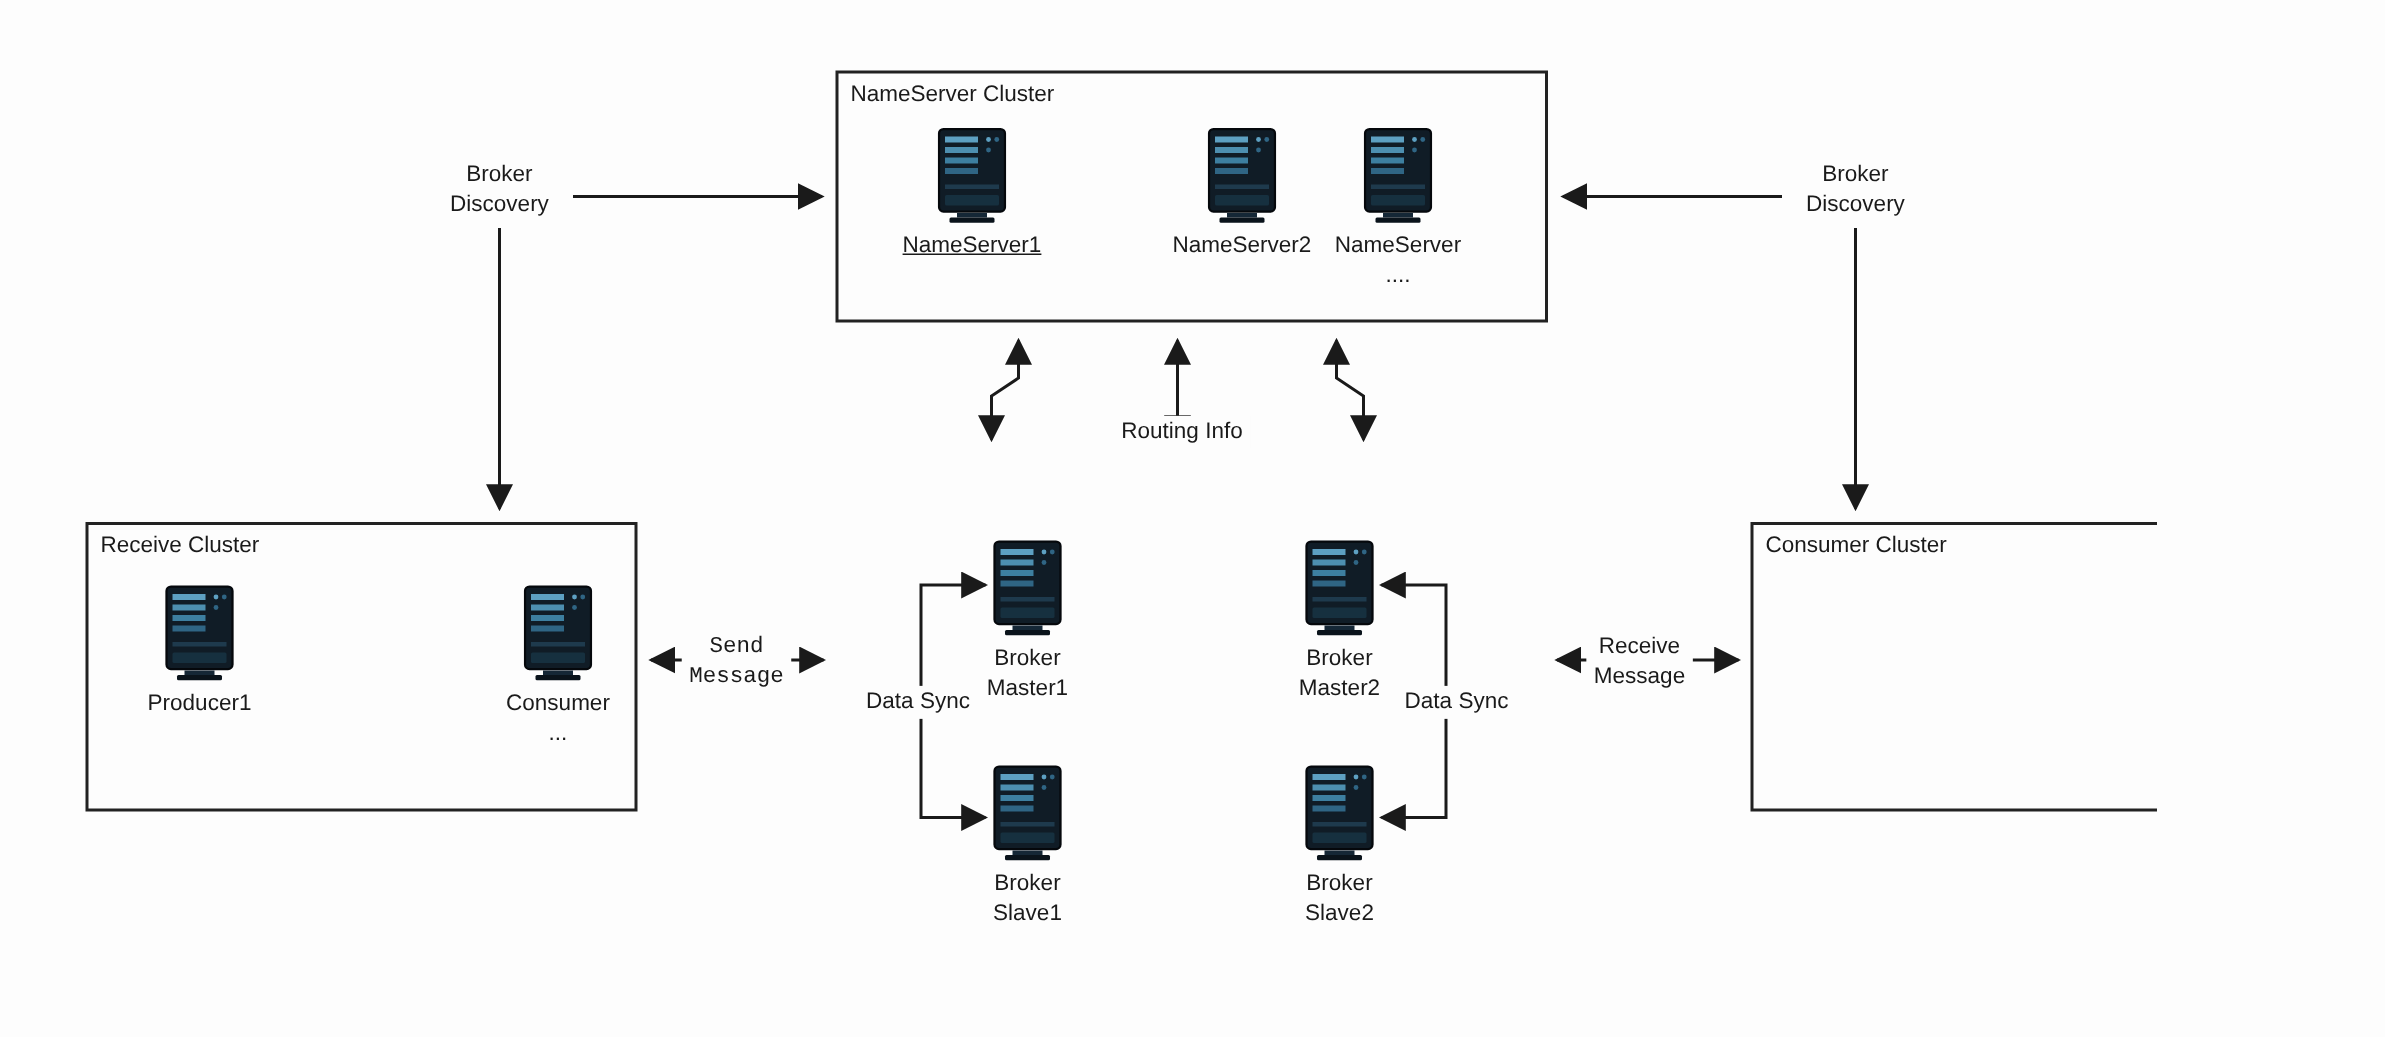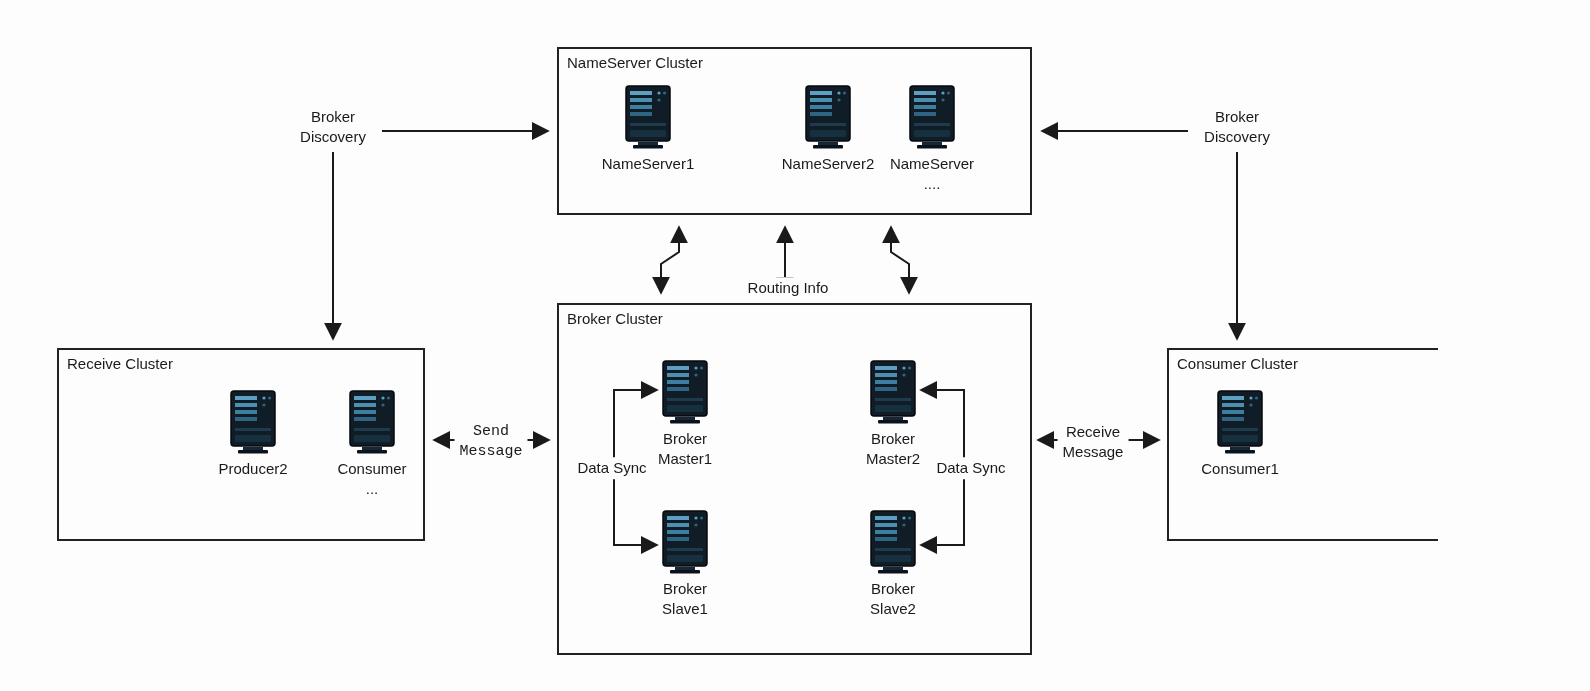--- a/index.html
+++ b/index.html
@@ -102,43 +102,40 @@
       <path d="M 434 440 H 549" marker-start="url(#arrow)" marker-end="url(#arrow)"></path>
       <path d="M 1038 440 H 1159" marker-start="url(#arrow)" marker-end="url(#arrow)"></path>
       <path d="M 657 390 H 614 V 545 H 657" marker-start="url(#arrow)" marker-end="url(#arrow)"></path>
       <path d="M 921 390 H 964 V 545 H 921" marker-start="url(#arrow)" marker-end="url(#arrow)"></path>
     </g>
   </svg>
 
   <div class="cluster" style="left:557px; top:47px; width:475px; height:168px;">
     <div class="cluster-title">NameServer Cluster</div>
   </div>
-  <div class="node" style="left:583px; top:85px;">
+  <div class="node" style="left:583px; top:85px;text-decoration:underline;">
     <svg class="server-icon">
         <use href="#server"></use>
       </svg>
     <div class="node-label">NameServer1</div>
   </div>
   <div class="node" style="left:763px; top:85px;">
     <svg class="server-icon">
         <use href="#server"></use>
       </svg>
     <div class="node-label">NameServer2</div>
   </div>
   <div class="node" style="left:867px; top:85px;">
     <svg class="server-icon">
         <use href="#server"></use>
       </svg>
     <div class="node-label">NameServer
 ....</div>
   </div>
 
-  <div class="cluster" style="left:557px; top:303px; width:475px; height:352px;">
-    <div class="cluster-title">Broker Cluster</div>
-  </div>
   <div class="node" style="left:620px; top:360px;">
     <svg class="server-icon">
         <use href="#server"></use>
       </svg>
     <div class="node-label">Broker
 Master1</div>
   </div>
   <div class="node" style="left:828px; top:360px;">
     <svg class="server-icon">
         <use href="#server"></use>
@@ -157,42 +154,36 @@
     <svg class="server-icon">
         <use href="#server"></use>
       </svg>
     <div class="node-label">Broker
 Slave2</div>
   </div>
 
   <div class="cluster" style="left:57px; top:348px; width:368px; height:193px;">
     <div class="cluster-title">Receive Cluster</div>
   </div>
-  <div class="node" style="left:188px; top:390px;">
-    <svg class="server-icon">
-        <use href="#server"></use>
-      </svg>
-    <div class="node-label">Producer2</div>
+  <div class="node" style="left:68px; top:390px;">
+    <svg class="server-icon">
+        <use href="#server"></use>
+      </svg>
+    <div class="node-label">Producer1</div>
   </div>
   <div class="node" style="left:307px; top:390px;">
     <svg class="server-icon">
         <use href="#server"></use>
       </svg>
     <div class="node-label">Consumer
 ...</div>
   </div>
 
   <div class="cluster" style="left:1167px; top:348px; width:368px; height:193px;">
     <div class="cluster-title">Consumer Cluster</div>
-  </div>
-  <div class="node" style="left:1175px; top:390px;">
-    <svg class="server-icon">
-        <use href="#server"></use>
-      </svg>
-    <div class="node-label">Consumer1</div>
   </div>
   <div class="node" style="left:1415px; top:390px;">
     <svg class="server-icon">
         <use href="#server"></use>
       </svg>
     <div class="node-label">Discovery
 ...</div>
   </div>
 
   <div class="edge-label" style="left:333px; top:126px;">Broker

